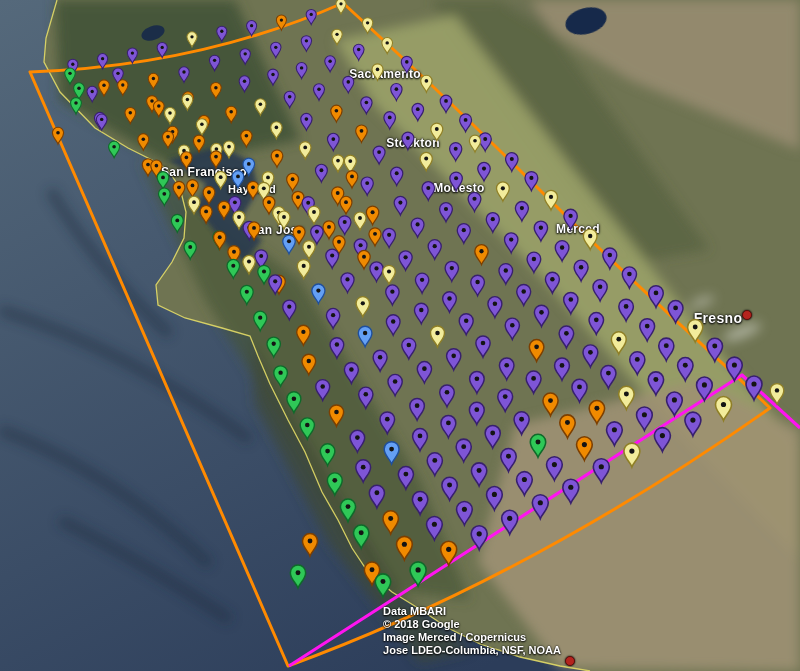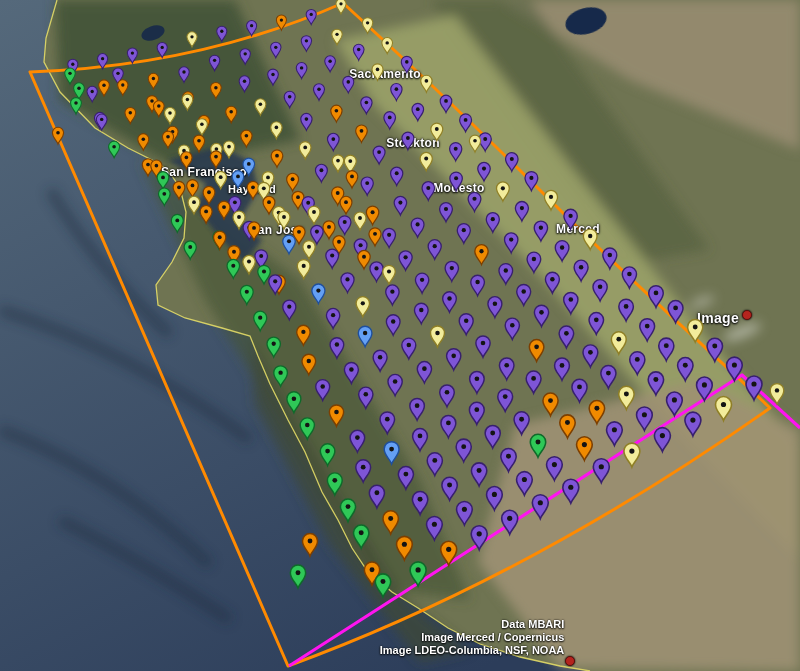--- a/index.html
+++ b/index.html
@@ -5,21 +5,21 @@
   html,body{margin:0;padding:0;background:#111;}
   .stage{position:relative;width:800px;height:671px;overflow:hidden;background:#2E3D50;
          font-family:"Liberation Sans",sans-serif;}
   .layer{position:absolute;left:0;top:0;width:800px;height:671px;}
   #labels,#attribution{pointer-events:none;}
   .city-label{position:absolute;transform:translate(-50%,-50%);color:#fff;font-weight:600;
       text-shadow:0 1px 2px #000,0 0 3px #000,0 0 1px #000;letter-spacing:.3px;white-space:nowrap;}
   .city-dot{position:absolute;width:8px;height:8px;border-radius:50%;background:#B5241E;
       border:1px solid #5A0F0C;transform:translate(-50%,-50%);box-shadow:0 0 2px #000;}
   #attribution{position:absolute;left:472px;bottom:14px;top:auto;width:max-content;height:auto;
-      transform:translateX(-50%);text-align:right;}
+      transform:translateX(-50%);text-align:left;}
   .attr-line{color:#fff;font-size:11px;font-weight:700;line-height:13px;
       text-shadow:0 1px 2px #000,0 0 2px #000;}
 </style>
 </head>
 <body>
 
 <div class="stage">
 
   <svg class="layer" id="terrain" viewBox="0 0 800 671">
     <defs>
@@ -59,21 +59,21 @@
   <svg class="layer" id="overlays" viewBox="0 0 800 671">
     <path fill="none" stroke-width="3" stroke-linejoin="round" d="M30,72 Q200,66 343,3 C400,55 470,120 555,205 C650,300 710,350 770,408 Q529,578 288,666 Z" stroke="#FF8A00"></path>
     <polyline fill="none" stroke-width="3.2" stroke-linejoin="round" points="289,666 742,375 800,428" stroke="#FF14F0"></polyline>
   </svg>
 
   <div class="layer" id="labels">
       <div class="city-label" style="left: 385px; top: 74px; font-size: 12px;">Sacramento</div>
       <div class="city-label" style="left: 413px; top: 143px; font-size: 12px;">Stockton</div>
       <div class="city-label" style="left: 459px; top: 188px; font-size: 12px;">Modesto</div>
       <div class="city-label" style="left: 578px; top: 229px; font-size: 12px;">Merced</div>
-      <div class="city-label" style="left: 718px; top: 318px; font-size: 14px; font-weight: 700;">Image</div>
+      <div class="city-label" style="left: 718px; top: 318px; font-size: 14px; font-weight: 700;">Fresno</div>
       <div class="city-label" style="left: 204px; top: 172px; font-size: 12px;">San Francisco</div>
       <div class="city-label" style="left: 252px; top: 189px; font-size: 11px;">Hayward</div>
       <div class="city-label" style="left: 277px; top: 230px; font-size: 12px;">San Jose</div>
       <div class="city-dot" style="left: 747px; top: 315px;"></div>
       <div class="city-dot" style="left: 570px; top: 661px;"></div>
     </div>
 
   <svg class="layer" id="pins-svg" viewBox="0 0 800 671">
       <g transform="translate(341.0,14.0) scale(0.780)">
         <path d="M0,0 C-1.6,-4.5 -6.5,-7.5 -6.5,-13 A6.5,6.5 0 1 1 6.5,-13 C6.5,-7.5 1.6,-4.5 0,0 Z" fill="#F2EC9B" stroke="#8F7F26" stroke-width="1.3"></path>
@@ -1244,17 +1244,18 @@
         <circle cx="0" cy="-13" r="2.1" fill="#141414"></circle>
       </g>
       <g transform="translate(383.0,597.0) scale(1.185)">
         <path d="M0,0 C-1.6,-4.5 -6.5,-7.5 -6.5,-13 A6.5,6.5 0 1 1 6.5,-13 C6.5,-7.5 1.6,-4.5 0,0 Z" fill="#2FC857" stroke="#0F6A2A" stroke-width="1.3"></path>
         <circle cx="0" cy="-13" r="2.1" fill="#141414"></circle>
       </g>
     </svg>
 
   <div id="attribution">
       <div class="attr-line">Data MBARI</div>
+      <div class="attr-line">© 2018 Google</div>
       <div class="attr-line">Image Merced / Copernicus</div>
-      <div class="attr-line">Image LDEO-Columbia, NSF, NOAA</div>
+      <div class="attr-line">Jose LDEO-Columbia, NSF, NOAA</div>
     </div>
 
 </div>
 
 </body></html>

